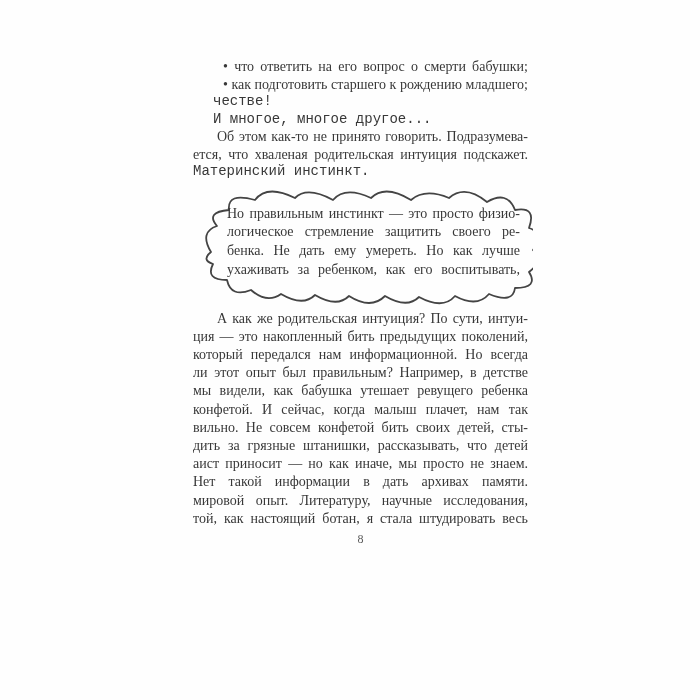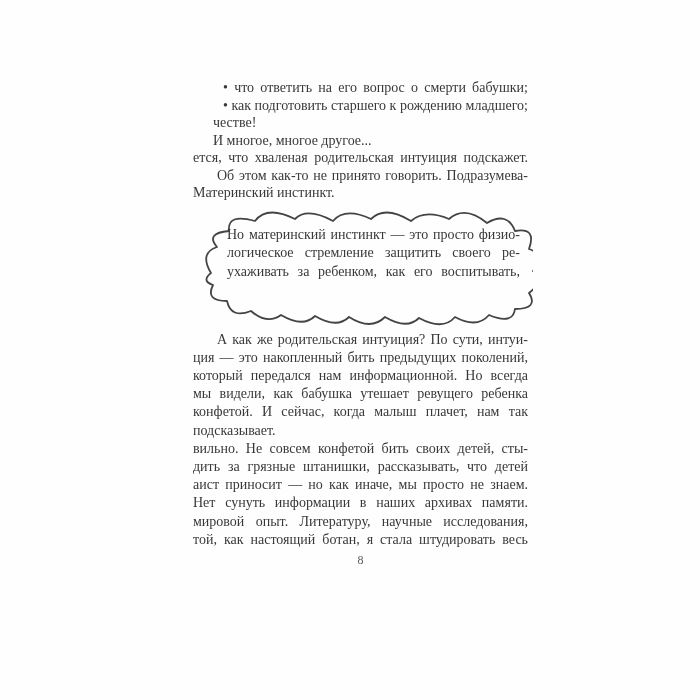--- a/index.html
+++ b/index.html
@@ -7,29 +7,29 @@
     width:700px;height:700px;
     background:#fdfdfd;
     font-family:"Liberation Serif","DejaVu Serif",serif;
     color:#383838;
     overflow:hidden;
     position:relative;
   }
   .page{position:absolute;inset:0;background:#fefefe;}
   .column{
     position:absolute;
-    left:193px;top:79px;width:335px;
+    left:193px;top:58px;width:335px;
   }
   .line{
     font-size:14px;
     white-space:nowrap;
   }
   
   .tj{white-space:normal;text-align:justify;text-align-last:justify;}
-  .tl{text-align:left;}
+  .tl{text-align:left;font-family:Liberation Mono, monospace;}
   .p1 .line{line-height:17.5px;}
   .p23 .line{line-height:18.2px;}
   .pl30{padding-left:30px;}
   .pl20{padding-left:20px;}
   .ind{padding-left:24px;}
   
   .cloud{
     position:relative;
     margin-top:7px;
     margin-left:10px;
@@ -53,22 +53,22 @@
 <body>
 
 <div class="page">
   <div class="column">
 
     <div class="p1">
       <div class="line tj pl30">• что ответить на его вопрос о смерти бабушки;</div>
       <div class="line tj pl30">• как подготовить старшего к рождению младшего;</div>
       <div class="line tl pl20">честве!</div>
       <div class="line tl pl20">И многое, многое другое...</div>
+      <div class="line tj ind">Об этом как-то не принято говорить. Подразумева-</div>
       <div class="line tj">ется, что хваленая родительская интуиция подскажет.</div>
-      <div class="line tj ind">Об этом как-то не принято говорить. Подразумева-</div>
       <div class="line tl">Материнский инстинкт.</div>
     </div>
 
     <div class="cloud">
       <svg viewBox="0 0 330 122" aria-hidden="true">
         <path d="M 8 64
                  Q -4 44 14 38
                  Q 2 24 26 22
                  Q 24 4 52 12
                  Q 64 -4 92 10
@@ -88,39 +88,40 @@
                  Q 204 121 182 108
                  Q 168 122 146 108
                  Q 134 120 112 107
                  Q 100 119 78 106
                  Q 64 116 48 102
                  Q 28 110 24 92
                  Q 2 92 10 76
                  Q -2 72 8 64 Z" fill="#fefefe" stroke="#444444" stroke-width="1.8" stroke-linejoin="round"></path>
       </svg>
       <div class="cloud-text">
-        <div class="line tj">Но материнский инстинкт — это просто физио-</div>
+        <div class="line tj">Но правильным инстинкт — это просто физио-</div>
         <div class="line tj">логическое стремление защитить своего ре-</div>
+        <div class="line tj">бенка. Не дать ему умереть. Но как лучше</div>
         <div class="line tj">ухаживать за ребенком, как его воспитывать,</div>
       </div>
     </div>
 
     <div class="p2 p23">
       <div class="line tj ind">А как же родительская интуиция? По сути, интуи-</div>
       <div class="line tj">ция — это накопленный бить предыдущих поколений,</div>
       <div class="line tj">который передался нам информационной. Но всегда</div>
+      <div class="line tj">ли этот опыт был правильным? Например, в детстве</div>
       <div class="line tj">мы видели, как бабушка утешает ревущего ребенка</div>
       <div class="line tj">конфетой. И сейчас, когда малыш плачет, нам так</div>
-      <div class="line tl">подсказывает.</div>
     </div>
 
     <div class="p3 p23">
       <div class="line tj">вильно. Не совсем конфетой бить своих детей, сты-</div>
       <div class="line tj">дить за грязные штанишки, рассказывать, что детей</div>
       <div class="line tj">аист приносит — но как иначе, мы просто не знаем.</div>
-      <div class="line tj">Нет сунуть информации в наших архивах памяти.</div>
+      <div class="line tj">Нет такой информации в дать архивах памяти.</div>
       <div class="line tj">мировой опыт. Литературу, научные исследования,</div>
       <div class="line tj">той, как настоящий ботан, я стала штудировать весь</div>
     </div>
 
     <div class="pagenum">8</div>
   </div>
 </div>
 
 </body></html>

